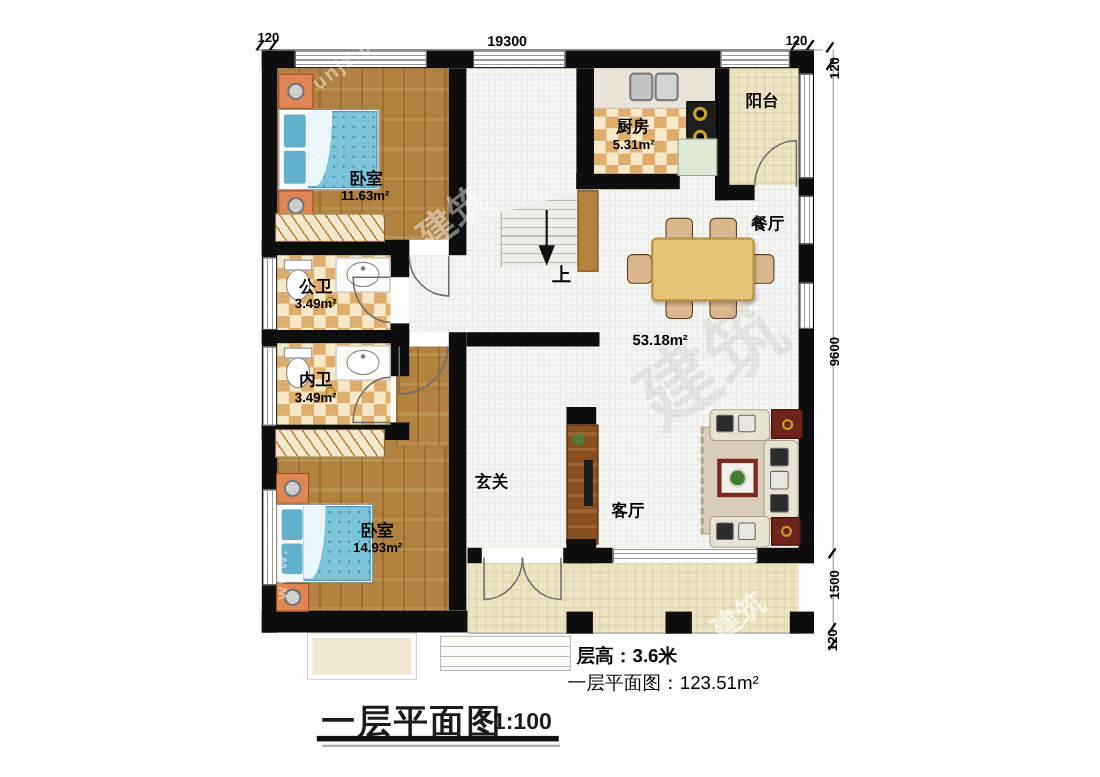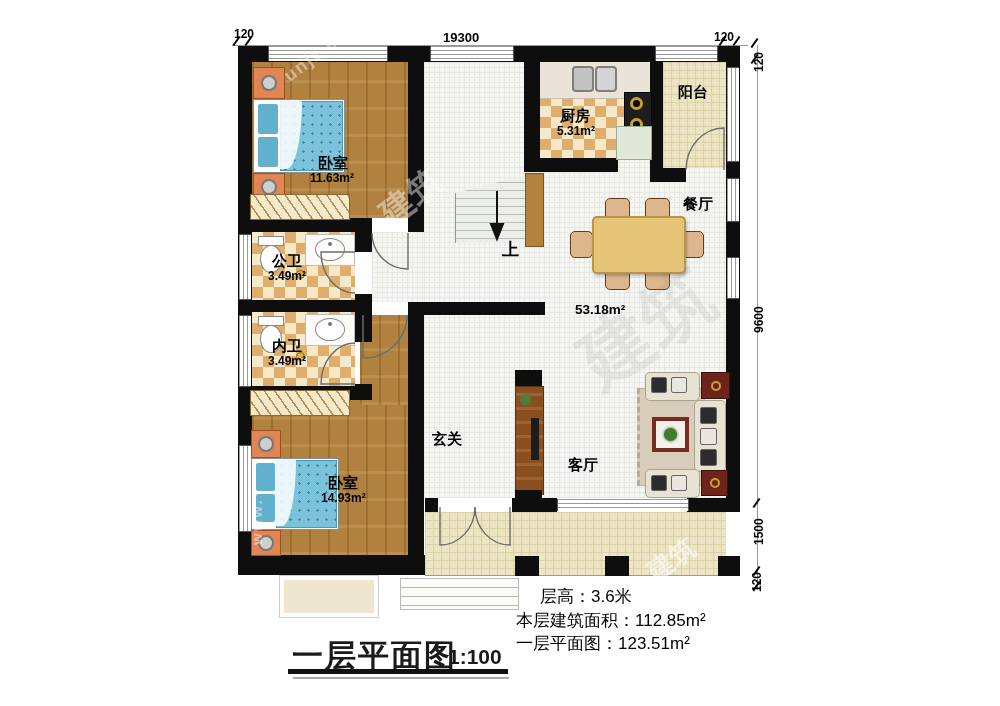--- a/index.html
+++ b/index.html
@@ -49,21 +49,21 @@
   .toilet-bowl{position:absolute;background:#fff;border:1px solid #888;border-radius:50%;}
   .sink-counter{position:absolute;background:#fcfbf7;border:1px solid #bbb;}
   .sink-basin{position:absolute;background:#fff;border:1px solid #888;border-radius:50%;}
   .sink-basin::after{content:"";position:absolute;left:50%;top:3px;width:4px;height:4px;margin-left:-2px;border-radius:50%;background:#777;}
   .drain{position:absolute;width:9px;height:9px;border-radius:50%;background:#d9b24a;border:1.5px solid #8a6a10;box-sizing:border-box;}
   .stairs{position:absolute;background:repeating-linear-gradient(to bottom,#eceee9 0 7px,#b9beb6 7px 8px);
     border-left:1px solid #999;clip-path:polygon(0 27%,100% 0,100% 100%,0 100%);}
   .watermark{position:absolute;color:rgba(255,255,255,.45);font-weight:bold;pointer-events:none;}
   .watermark-dark{position:absolute;color:rgba(120,120,120,.12);font-weight:bold;pointer-events:none;}
   .footer-stats{position:absolute;left:516px;top:585px;font-size:17px;line-height:23.5px;color:#000;}
-  .footer-stats div:first-child{margin-left:24px;}
+  .footer-stats div:first-child{margin-left:8px;font-weight:bold;}
   .plan-title{position:absolute;left:292px;top:635px;font-size:31px;font-weight:bold;letter-spacing:2px;color:#1a1a1a;}
   .plan-scale{position:absolute;left:448px;top:645px;font-size:21px;font-weight:bold;color:#1a1a1a;}
   .title-rule-1{position:absolute;left:288px;top:669px;width:220px;height:5px;background:#111;}
   .title-rule-2{position:absolute;left:293px;top:677px;width:216px;height:2px;background:#aaa;}
   svg.overlay{position:absolute;left:0;top:0;pointer-events:none;}
 </style>
 </head>
 <body>
 
 <div id="canvas">
@@ -217,21 +217,21 @@
   <div class="area-label" style="left:557px;top:124px;">5.31m²</div>
   <div class="room-label" style="left:678px;top:84px;">阳台</div>
   <div class="room-label" style="left:683px;top:196px;">餐厅</div>
   <div class="room-label" style="left:272px;top:253px;">公卫</div>
   <div class="area-label" style="left:268px;top:269px;">3.49m²</div>
   <div class="room-label" style="left:272px;top:338px;">内卫</div>
   <div class="area-label" style="left:268px;top:354px;">3.49m²</div>
   <div class="room-label" style="left:328px;top:475px;">卧室</div>
   <div class="area-label" style="left:321px;top:491px;">14.93m²</div>
   <div class="room-label" style="left:432px;top:431px;">玄关</div>
-  <div class="room-label" style="left:568px;top:457px;">客厅</div>
+  <div class="room-label" style="left:556px;top:457px;">客厅</div>
   <div class="area-label" style="left:575px;top:302px;font-size:13.5px;">53.18m²</div>
 
   <div class="dim-line" style="left:232px;top:45px;width:516px;height:1px;"></div>
   <div class="dim-line" style="left:757px;top:45px;width:1px;height:545px;"></div>
   <div class="tick" style="left:231px;top:40px;"></div>
   <div class="tick" style="left:243px;top:40px;"></div>
   <div class="tick" style="left:717px;top:40px;"></div>
   <div class="tick" style="left:731px;top:40px;"></div>
   <div class="tick" style="left:749px;top:42px;"></div>
   <div class="tick" style="left:749px;top:58px;"></div>
@@ -247,21 +247,20 @@
   <div class="dim" style="left:750px;top:592px;transform:rotate(-90deg);transform-origin:left top;">120</div>
 
   <div class="watermark" style="left:280px;top:70px;font-size:18px;transform:rotate(-38deg);transform-origin:left top;letter-spacing:2px;">unjz.com</div>
   <div class="watermark" style="left:370px;top:200px;font-size:34px;transform:rotate(-38deg);transform-origin:left top;">建筑</div>
   <div class="watermark" style="left:248px;top:545px;font-size:15px;transform:rotate(-90deg);transform-origin:left top;letter-spacing:2px;">www.</div>
   <div class="watermark-dark" style="left:560px;top:330px;font-size:72px;transform:rotate(-35deg);transform-origin:left top;">建筑</div>
   <div class="watermark" style="left:640px;top:560px;font-size:26px;color:rgba(255,255,255,.6);transform:rotate(-35deg);transform-origin:left top;">建筑</div>
 
   <div class="footer-stats">
     <div>层高：3.6米</div>
-    <div>本层建筑面积：112.85m²</div>
     <div>一层平面图：123.51m²</div>
   </div>
   <div class="plan-title">一层平面图</div>
   <div class="plan-scale">1:100</div>
   <div class="title-rule-1"></div>
   <div class="title-rule-2"></div>
 
 </div>
 
 </body></html>

